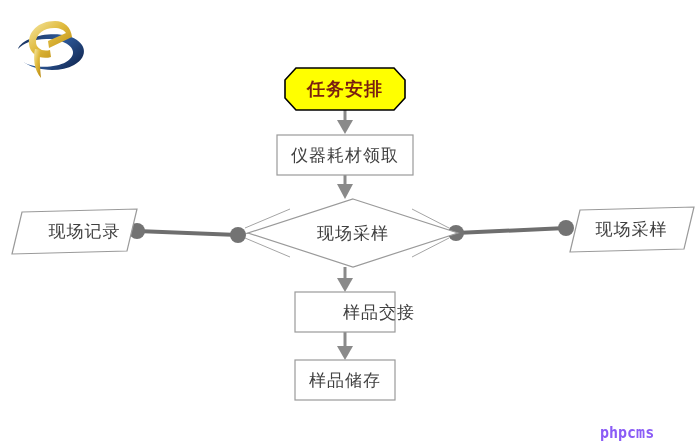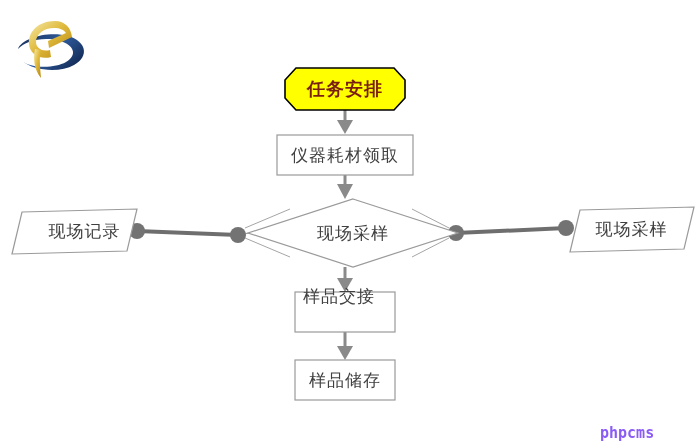--- a/index.html
+++ b/index.html
@@ -152,19 +152,19 @@
   <div class="node-label lbl-start" style="left:285px; top:56px; width:120px; height:42px;">任务安排</div>
 
   <div class="node-label lbl-dark" style="left:277px; top:123px; width:136px; height:40px;">仪器耗材领取</div>
 
   <div class="node-label lbl-dark" style="left:248px; top:187px; width:210px; height:68px;">现场采样</div>
 
   <div class="node-label lbl-dark" style="left:23px; top:198px; width:123px; height:43px;">现场记录</div>
 
   <div class="node-label lbl-dark" style="left:570px; top:196px; width:123px; height:43px;">现场采样</div>
 
-  <div class="node-label lbl-dark" style="left:295px; top:264px; width:88px; height:40px;">样品交接</div>
+  <div class="node-label lbl-dark" style="left:295px; top:280px; width:88px; height:40px;padding-left:40px;">样品交接</div>
 
   <div class="node-label lbl-dark" style="left:295px; top:348px; width:100px; height:40px;">样品储存</div>
 
   <div class="watermark">phpcms</div>
 
 </div>
 
 </body></html>

